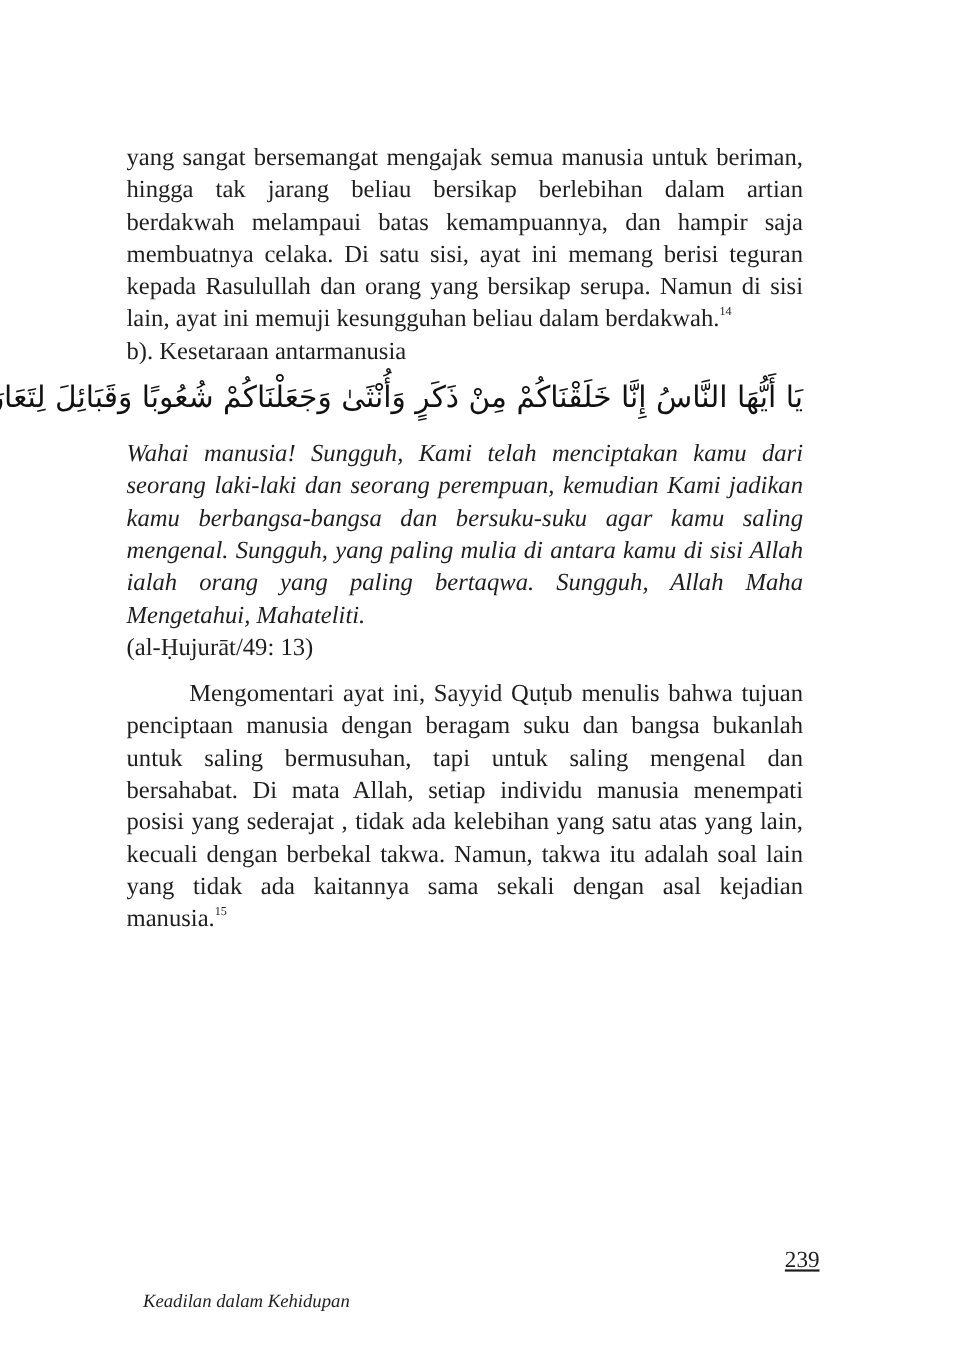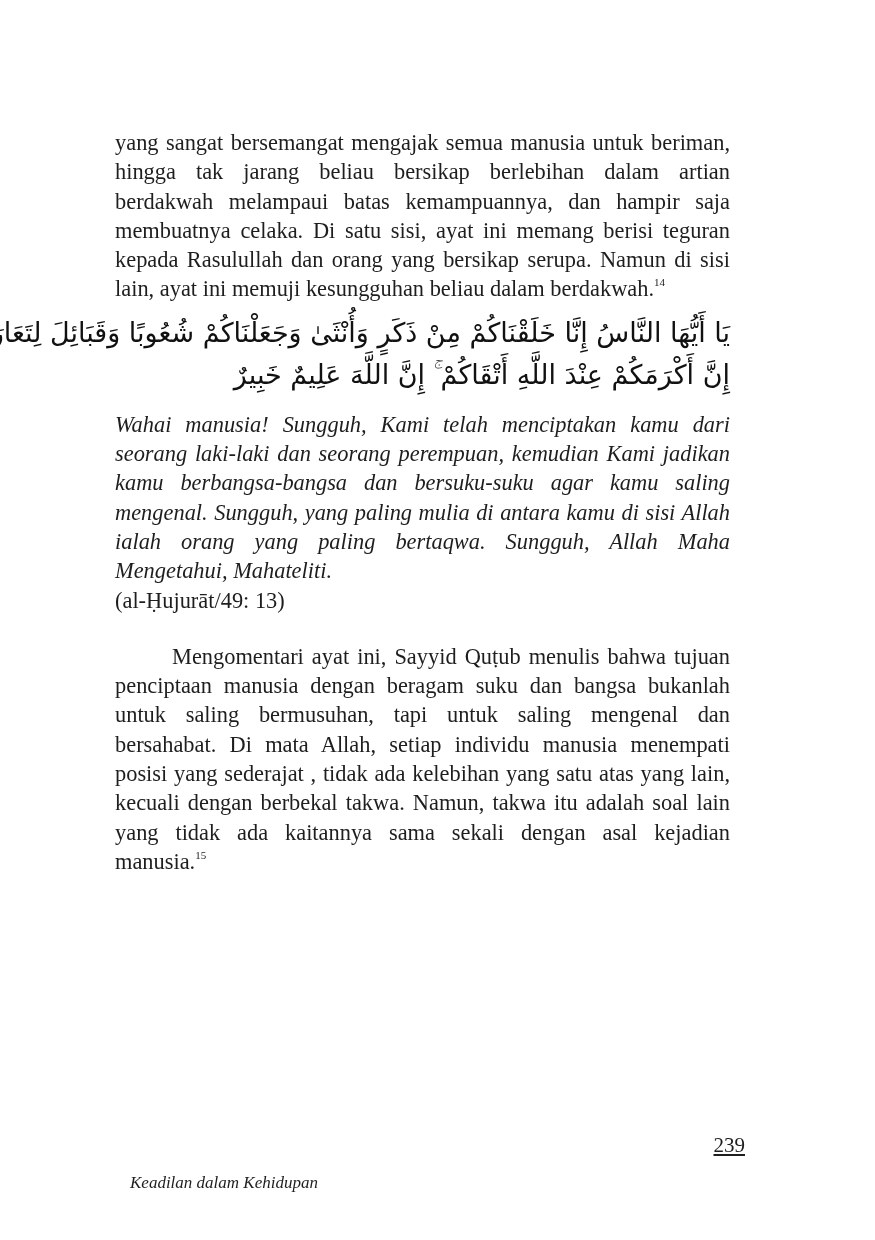--- a/index.html
+++ b/index.html
@@ -17,40 +17,40 @@
     .arabic {
       direction: rtl; text-align: right;
       font-family: "DejaVu Sans", sans-serif;
       font-size: 27px; line-height: 42px;
       margin: 8px 0 14px 0; color: #111;
     }
     .arabic .line { display: block; white-space: nowrap; }
     .arabic .line1 { text-align: justify; text-align-last: justify; }
     .translation { margin: 0; font-style: italic; text-align: justify; }
     .citation { font-style: normal; display: block; }
-    .after-gap { margin-top: 27px; }
+    .after-gap { margin-top: 13px; }
     .footer {
       position: absolute; left: 130px; top: 1133px; width: 615px;
       font-family: "Liberation Serif", "DejaVu Serif", serif; color: #1e1e1e;
     }
     .running-title { position: absolute; left: 0; top: 4px; font-style: italic; font-size: 17px; margin-top: 36px; }
     .page-number { position: absolute; right: 0; top: 0; font-size: 21px; text-decoration: underline; }
   </style>
 </head>
 <body>
 
 <div class="page">
   <p class="para"><span>yang sangat bersemangat mengajak semua manusia untuk beriman, hingga tak jarang beliau bersikap berlebihan dalam artian berdakwah melampaui batas kemampuannya, dan hampir saja membuatnya celaka. Di satu sisi, ayat ini memang berisi teguran kepada Rasulullah dan orang yang bersikap serupa. Namun di sisi lain, ayat ini memuji kesungguhan beliau dalam berdakwah.</span><sup>14</sup></p>
 
 
+  <p class="heading gap-heading">b). Kesetaraan antarmanusia</p>
 
 
   <div class="arabic">
     <span class="line line1">يَا أَيُّهَا النَّاسُ إِنَّا خَلَقْنَاكُمْ مِنْ ذَكَرٍ وَأُنْثَىٰ وَجَعَلْنَاكُمْ شُعُوبًا وَقَبَائِلَ لِتَعَارَفُوا ۚ</span>
-    <span class="line">إِنَّ أَكْرَمَكُمْ عِنْدَ اللَّهِ أَتْقَاكُمْ ۚ إِنَّ اللَّهَ عَلِيمٌ خَبِيرٌ</span>
   </div>
 
   <p class="translation"><span>Wahai manusia! Sungguh, Kami telah menciptakan kamu dari seorang laki-laki dan seorang perempuan, kemudian Kami jadikan kamu berbangsa-bangsa dan bersuku-suku agar kamu saling mengenal. Sungguh, yang paling mulia di antara kamu di sisi Allah ialah orang yang paling bertaqwa. Sungguh, Allah Maha Mengetahui, Mahateliti.</span><span class="citation">(al-Ḥujurāt/49: 13)</span></p>
 
   <p class="para indent after-gap"><span>Mengomentari ayat ini, Sayyid Quṭub menulis bahwa tujuan penciptaan manusia dengan beragam suku dan bangsa bukanlah untuk saling bermusuhan, tapi untuk saling mengenal dan bersahabat. Di mata Allah, setiap individu manusia menempati posisi yang sederajat , tidak ada kelebihan yang satu atas yang lain, kecuali dengan berbekal takwa. Namun, takwa itu adalah soal lain yang tidak ada kaitannya sama sekali dengan asal kejadian manusia.</span><sup>15</sup></p>
 </div>
 
 <div class="footer">
   <span class="running-title">Keadilan dalam Kehidupan</span>
   <span class="page-number">239</span>

